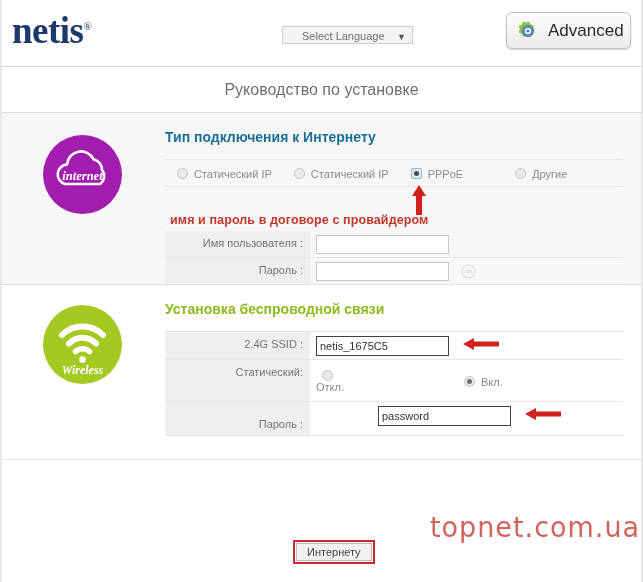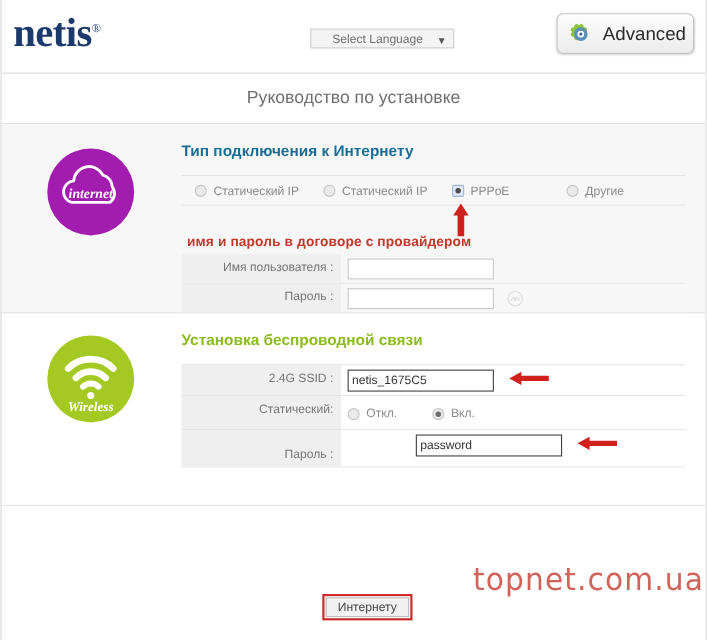--- a/index.html
+++ b/index.html
@@ -426,21 +426,21 @@
               <polygon points="0,7 11,1 11,4.6 36,4.6 36,9.4 11,9.4 11,13" fill="#d0211c"></polygon>
             </svg>
           </span>
         </div>
       </div>
 
       <div class="row">
         <div class="lbl">Статический:</div>
         <div class="fld">
           <div class="radios" style="padding-left:0;">
-            <div class="opt" style="margin-right:32px;">
+            <div class="opt" style="margin-right:120px;flex-direction:column;">
               <span class="rad"></span>
               <span>Откл.</span>
             </div>
             <div class="opt">
               <span class="rad dot-checked"></span>
               <span>Вкл.</span>
             </div>
           </div>
         </div>
       </div>

